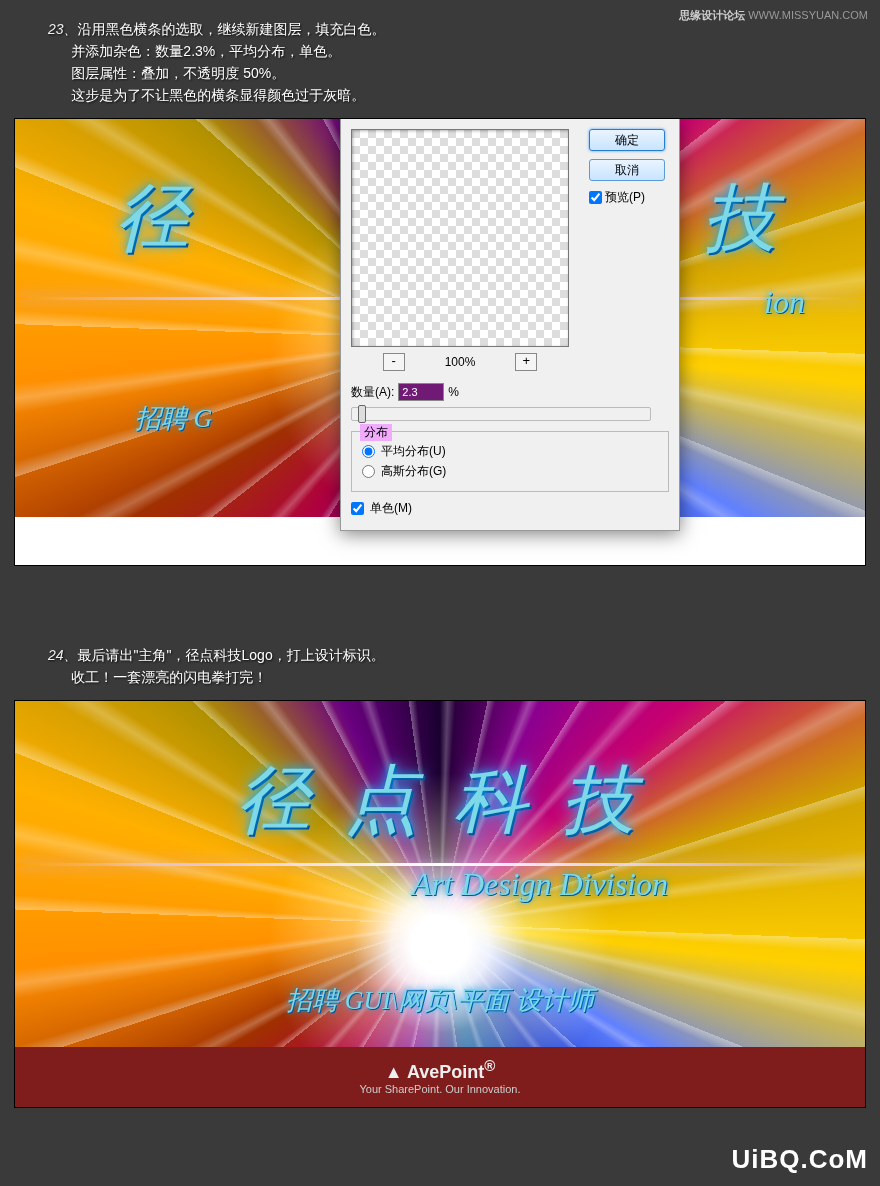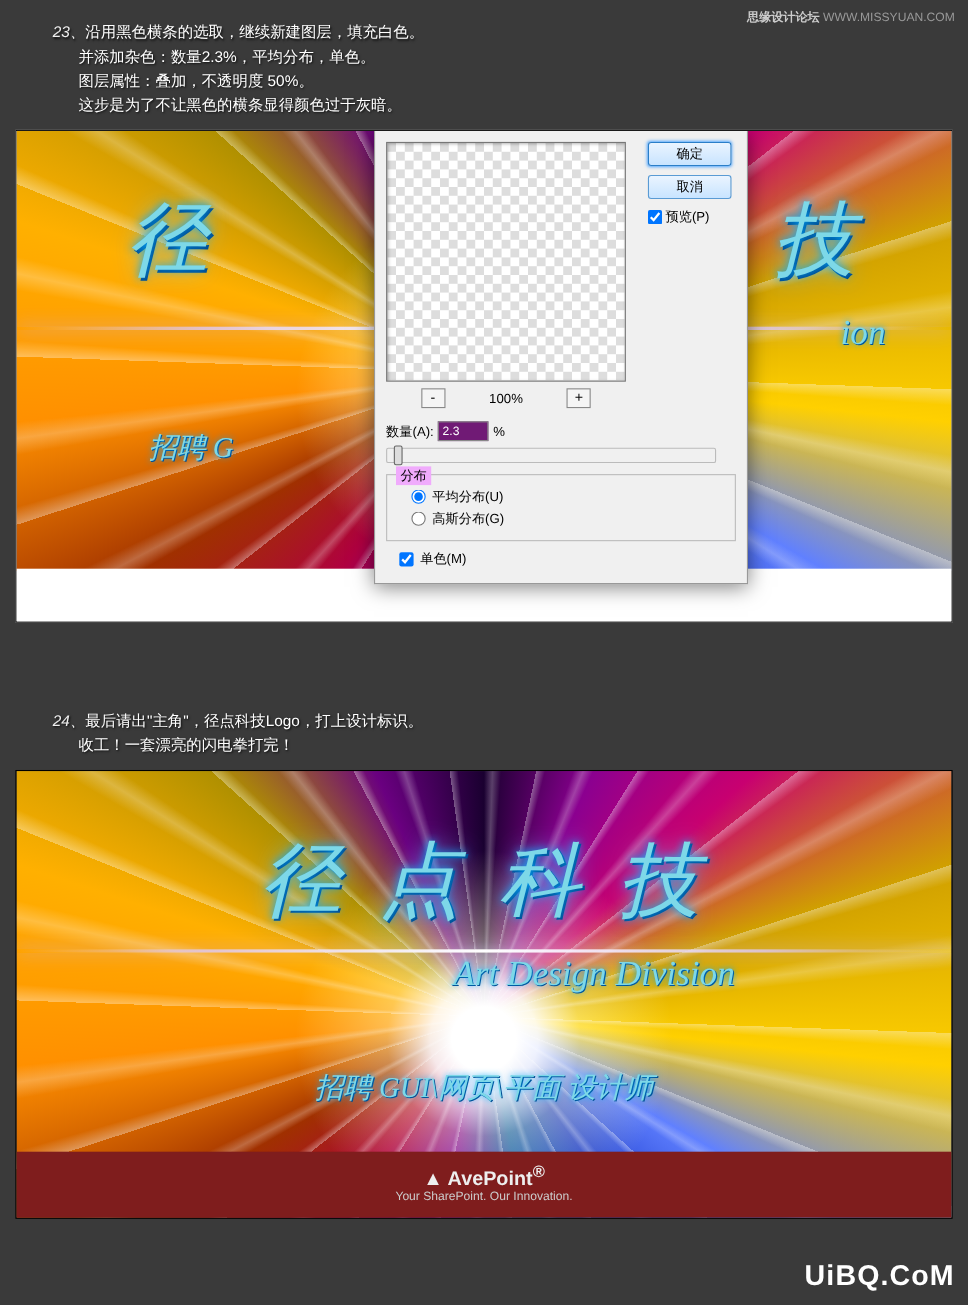--- a/index.html
+++ b/index.html
@@ -15,37 +15,37 @@
 .banner1{top:118px;height:448px;background:#fff}
 .banner2{top:700px;height:408px}
 .light-bg{position:absolute;inset:0;background:radial-gradient(circle at 50% 60%,#fff 0%,#fff 6%,rgba(255,255,255,.9) 10%,rgba(255,255,200,.4) 18%,transparent 35%),conic-gradient(from 0deg at 50% 55%,#1a0030,#8b0090,#c80070,#d0a000,#ffd000,#6080ff,#2040d0,#0050b0,#8000a0,#b00040,#a03000,#ff9000,#ffb000,#b09000,#6a0080,#1a0030)}
 .banner1 .light-bg{height:400px}
 .light-rays{position:absolute;inset:0;background:repeating-conic-gradient(from 12deg at 50% 55%,rgba(255,255,255,.35) 0deg,transparent 2deg,transparent 8deg,rgba(255,255,255,.25) 10deg,transparent 12deg,transparent 20deg)}
 .banner1 .light-rays{height:400px}
 .lightning{position:absolute;top:40%;left:0;right:0;height:3px;background:linear-gradient(90deg,transparent,rgba(220,200,255,.8) 20%,#fff 50%,rgba(220,200,255,.8) 80%,transparent);box-shadow:0 0 15px rgba(200,180,255,.9)}
 .banner1 .white-strip{position:absolute;bottom:0;left:0;right:0;height:48px;background:#fff}
 .banner-title{position:absolute;top:50px;width:100%;text-align:center;font-size:74px;color:#7dd8e8;text-shadow:0 0 8px #0af,2px 2px 0 #048,0 0 20px rgba(100,200,255,.9);font-family:"STKaiti","KaiTi",serif;font-style:italic;letter-spacing:8px}
 .banner-sub{position:absolute;top:165px;width:100%;text-align:center;font-size:32px;color:#7dd8e8;font-style:italic;text-shadow:0 0 6px #0af,1px 1px 0 #048;font-family:"Comic Sans MS",cursive}
-.banner-hire{position:absolute;top:270px;width:100%;text-align:center;font-size:26px;color:#7dd8e8;font-style:italic;text-shadow:0 0 6px #0af,1px 1px 0 #048;font-family:"STKaiti","KaiTi",serif}
+.banner-hire{position:absolute;top:282px;width:100%;text-align:center;font-size:26px;color:#7dd8e8;font-style:italic;text-shadow:0 0 6px #0af,1px 1px 0 #048;font-family:"STKaiti","KaiTi",serif}
 .black-strip{position:absolute;bottom:0;left:0;right:0;height:60px;background:#7f1d1d;text-align:center;color:#ccc;font-size:11px;padding-top:10px}
 .black-strip .logo{font-size:18px;font-weight:bold;color:#eee}
 .black-strip .logo .tri{color:#eee}
 .dialog{position:absolute;top:0;left:325px;width:340px;background:#f0f0f0;border:1px solid #999;border-top:none;box-shadow:0 3px 18px rgba(0,0,0,.5);font-size:12px;color:#000}
 .dialog-inner{padding:10px}
 .preview-box{width:218px;height:218px;border:1px solid #777;box-shadow:inset 1px 1px 3px rgba(0,0,0,.3);background:repeating-conic-gradient(#fff 0 25%,#ddd 0 50%) 0 0/16px 16px;margin-bottom:6px}
 .zoom-row{display:flex;align-items:center;justify-content:center;gap:40px;width:218px;margin-bottom:12px}
 .zoom-btn{width:22px;height:18px;border:1px solid #888;background:#f5f5f5;font-size:13px;line-height:14px;text-align:center;cursor:default}
 .zoom-val{font-size:12px}
 .amount-row{display:flex;align-items:center;gap:4px;margin-bottom:6px}
 .amount-input{width:46px;height:18px;border:1px solid #888;background:#701a75;color:#fff;padding:0 3px;font-size:11px}
 .slider-track{width:300px;height:14px;border:1px solid #bbb;border-radius:2px;position:relative;margin-bottom:10px}
 .slider-thumb{position:absolute;top:-3px;left:6px;width:8px;height:18px;background:#ddd;border:1px solid #666;border-radius:2px}
 .fieldset{border:1px solid #bbb;padding:8px 10px;margin-bottom:8px;position:relative}
 .fieldset-legend{position:absolute;top:-8px;left:8px;background:#f0abfc;padding:0 4px;font-size:12px}
-.radio-row,.check-row{display:flex;align-items:center;gap:4px;margin:3px 12px}
+.radio-row,.check-row{display:flex;align-items:center;gap:4px;margin:3px 0}
 .radio-row input,.check-row input{margin-right:2px}
 .right-col{position:absolute;top:10px;right:12px;width:78px}
 .dlg-btn{display:block;width:76px;height:22px;margin-bottom:8px;border:1px solid #5a9bd4;border-radius:3px;background:linear-gradient(#eaf4ff,#c8e4ff);font-size:12px;text-align:center;line-height:20px;cursor:default}
 .dlg-btn.ok{box-shadow:0 0 3px #4aa3ff;border-color:#2a7ec8}
 .prev-check{display:flex;align-items:center;gap:3px;margin-top:6px;font-size:12px}
 </style>
 </head>
 <body>
 
 <div class="watermark-top">

